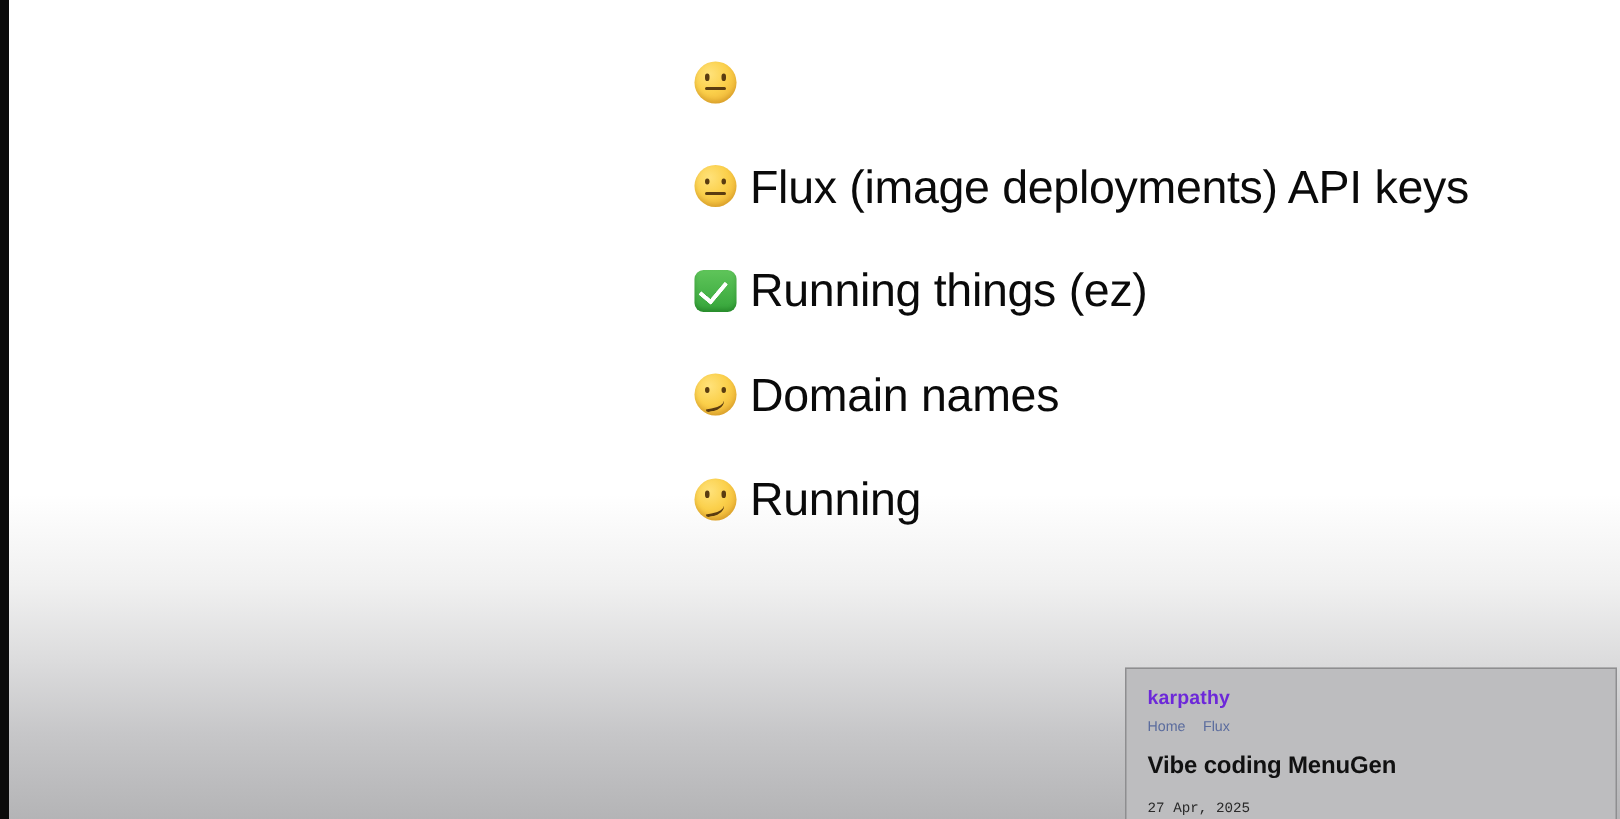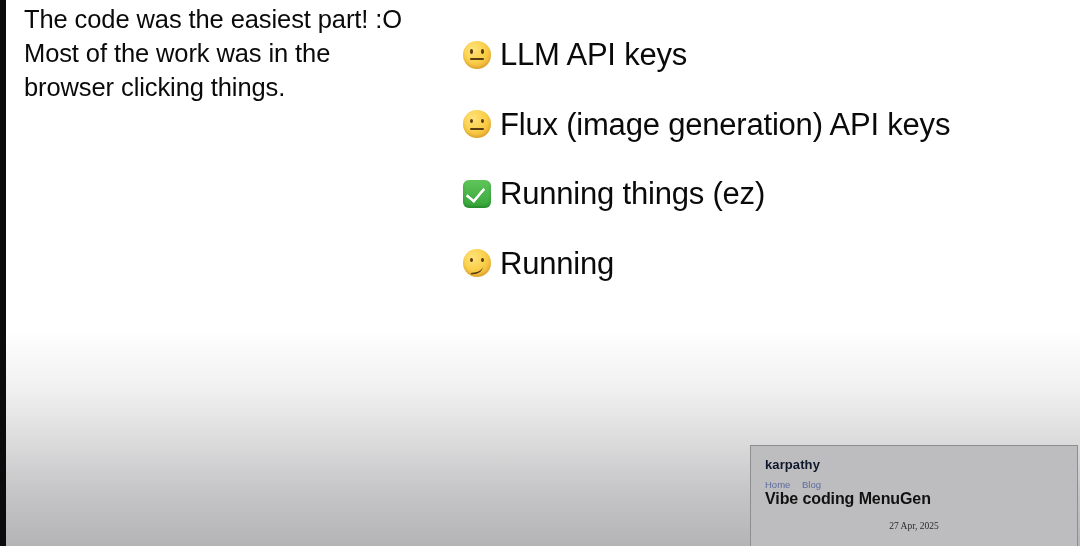--- a/index.html
+++ b/index.html
@@ -168,105 +168,107 @@
     height: 115px;
     background: #bdbdbf;
     border: 1px solid #8e8e90;
     box-sizing: border-box;
     padding: 11px 14px 0 14px;
     overflow: hidden;
   }
   #blog-site-title {
     font-size: 13px;
     font-weight: bold;
-    color: #0f172a;
+    color: #6d28d9;
     letter-spacing: 0.1px;
   }
   #blog-nav {
     margin-top: 7px;
     font-size: 9.5px;
     color: #5b6c9e;
   }
   #blog-nav span { margin-right: 9px; }
   #blog-post-title {
-    margin-top: 0;
+    margin-top: 12px;
     font-size: 16px;
     font-weight: bold;
     color: #111111;
     letter-spacing: -0.1px;
   }
   #blog-date {
     margin-top: 13px;
     font-size: 9.5px;
-    font-family: Liberation Serif, serif;
+    font-family: Liberation Mono, monospace;
     color: #2a2a2a;
-    text-align: center;
   }
 </style>
 </head>
 <body>
 
 <div id="slide">
 
   <div id="left-bar"></div>
 
-  <div id="caption">
-    <div>The code was the easiest part! :O</div>
-    <div>Most of the work was in the</div>
-    <div>browser clicking things.</div>
-  </div>
 
   <div id="checklist">
 
     <div class="row">
       <span class="row-emoji">
         <span class="face"></span>
         <span class="eye l"></span>
           <span class="eye r"></span>
         <span class="mouth-flat"></span>
       </span>
-      <span class="row-label">LLM API keys</span>
     </div>
 
     <div class="row">
       <span class="row-emoji">
         <span class="face"></span>
         <span class="eye l"></span>
           <span class="eye r"></span>
         <span class="mouth-flat"></span>
       </span>
-      <span class="row-label">Flux (image generation) API keys</span>
+      <span class="row-label">Flux (image deployments) API keys</span>
     </div>
 
     <div class="row">
       <span class="row-emoji">
         <span class="checkbox"></span>
         <span class="checkmark"></span>
       </span>
       <span class="row-label">Running things (ez)</span>
     </div>
 
 
+    <div class="row">
+      <span class="row-emoji">
+        <span class="face"></span>
+        <span class="eye l"></span>
+          <span class="eye r"></span>
+        <span class="mouth-confused"></span>
+      </span>
+      <span class="row-label">Domain names</span>
+    </div>
 
 
     <div class="row">
       <span class="row-emoji">
         <span class="face"></span>
         <span class="eye l"></span>
           <span class="eye r"></span>
         <span class="mouth-confused"></span>
       </span>
       <span class="row-label">Running</span>
     </div>
 
   </div>
 
   <div id="blog-panel">
     <div id="blog-site-title">karpathy</div>
     <div id="blog-nav">
       <span>Home</span>
-      <span>Blog</span>
+      <span>Flux</span>
     </div>
     <div id="blog-post-title">Vibe coding MenuGen</div>
     <div id="blog-date">27 Apr, 2025</div>
   </div>
 
 </div>
 
 </body></html>

